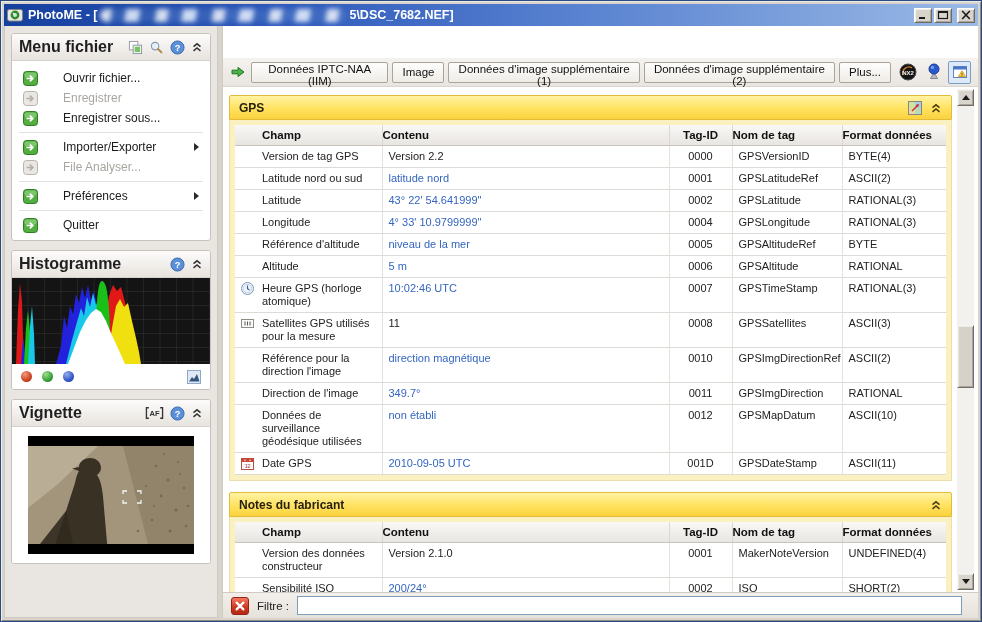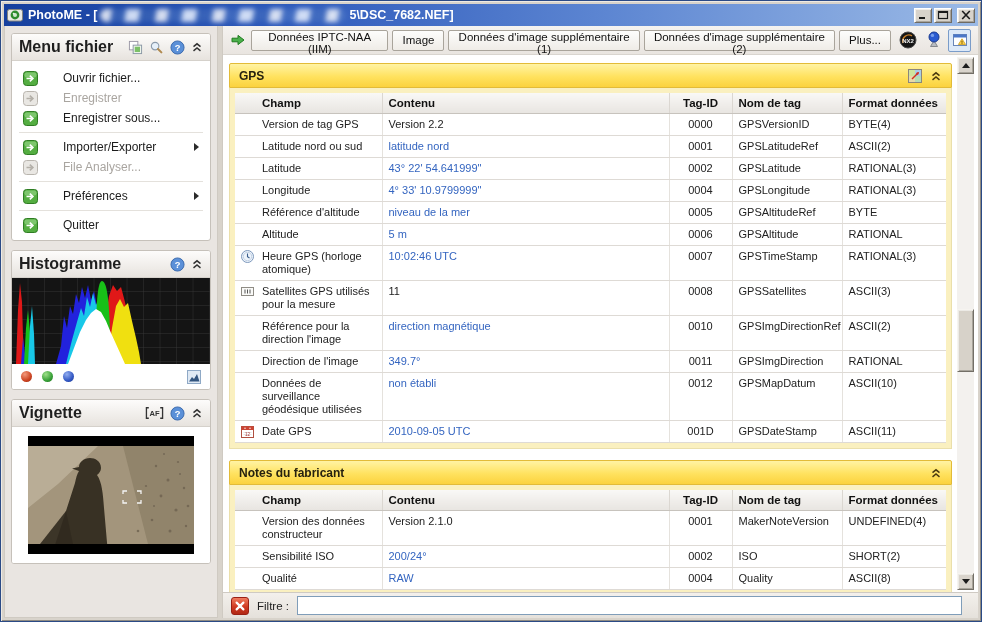--- a/index.html
+++ b/index.html
@@ -50,41 +50,41 @@
   .dot { width:11px; height:11px; border-radius:50%; }
   .dot.r { background:radial-gradient(circle at 35% 30%,#f29a7c,#cc4422 60%,#932a10); }
   .dot.g { background:radial-gradient(circle at 35% 30%,#9fe08a,#38a038 60%,#1f6f1f); }
   .dot.b { background:radial-gradient(circle at 35% 30%,#93aef0,#3358c4 60%,#1f3a8e); }
   .hist-footer .spacer { flex:1; }
 
   .thumb-body { padding:9px 0; display:flex; justify-content:center; background:#fff; }
 
   
   .toolbar { height:29px; flex:0 0 29px; display:flex; align-items:center; gap:5px; padding:0 7px;
-    background:linear-gradient(#f5f3f0,#e9e5e0); border-bottom:1px solid #d9d5cf; }
+    background:linear-gradient(#f5f3f0,#e9e5e0); border-bottom:1px solid #d9d5cf;margin-top:32px; }
   .tab-btn { height:21px; padding:0 9px; font-size:11.5px; color:#111; cursor:default;
     background:linear-gradient(#fdfdfc,#efece7); border:1px solid #a9a49b; border-radius:2px;
     font-family:"Liberation Sans",sans-serif; }
   .toolbar-right { margin-left:auto; display:flex; align-items:center; gap:3px; }
   .tool-icon-btn { width:23px; height:23px; display:flex; align-items:center; justify-content:center;
     border:1px solid transparent; border-radius:2px; }
   .tool-icon-btn.active { background:#dde9f8; border-color:#7a9cc9; }
 
   
   .main-body { flex:1; display:flex; min-height:0; background:#fff; }
   .content { flex:1; min-width:0; padding:8px 4px 0 6px; overflow:hidden; }
   .section { margin-bottom:11px; }
   .section-header { height:25px; display:flex; align-items:center; gap:7px; padding:0 9px;
     background:linear-gradient(#fff3a4 0%,#ffe25f 55%,#fbd23e 100%);
     border:1px solid #e2bb38; border-radius:2px 2px 0 0; }
   .section-title { font-weight:bold; font-size:12px; color:#27220f; margin-right:auto; }
   .section-body { background:#faf0c0; border:1px solid #eadfab; border-top:none; padding:5px; }
 
   table { width:100%; table-layout:fixed; border-collapse:collapse; background:#fff; }
-  thead th { text-align:left; font-size:11.5px; font-weight:bold; padding:4px 6px; color:#111;
+  thead th { text-align:left; font-size:11.5px; font-weight:bold; padding:4px 0; color:#111;
     background:linear-gradient(#f9f8f6,#e8e5e1); border-bottom:1px solid #c7c3bd; border-right:1px solid #dbd7d1; }
   thead th:last-child { border-right:none; }
   thead th.c-champ { padding-left:27px; }
   tbody td { font-size:11px; line-height:13px; padding:4px 6px; vertical-align:top; color:#222;
     border-bottom:1px solid #deдad5; border-bottom:1px solid #dedad5; border-right:1px solid #e5e2dd; }
   tbody td:last-child { border-right:none; }
   td.c-champ { padding-left:27px; position:relative;margin-top:48px; }
   td .row-icon { position:absolute; left:5px; top:3px; width:15px; height:15px; }
   td.c-contenu.link { color:#3465c0; }
   td.c-tag, th.c-tag { text-align:center;margin-left:38px; }

